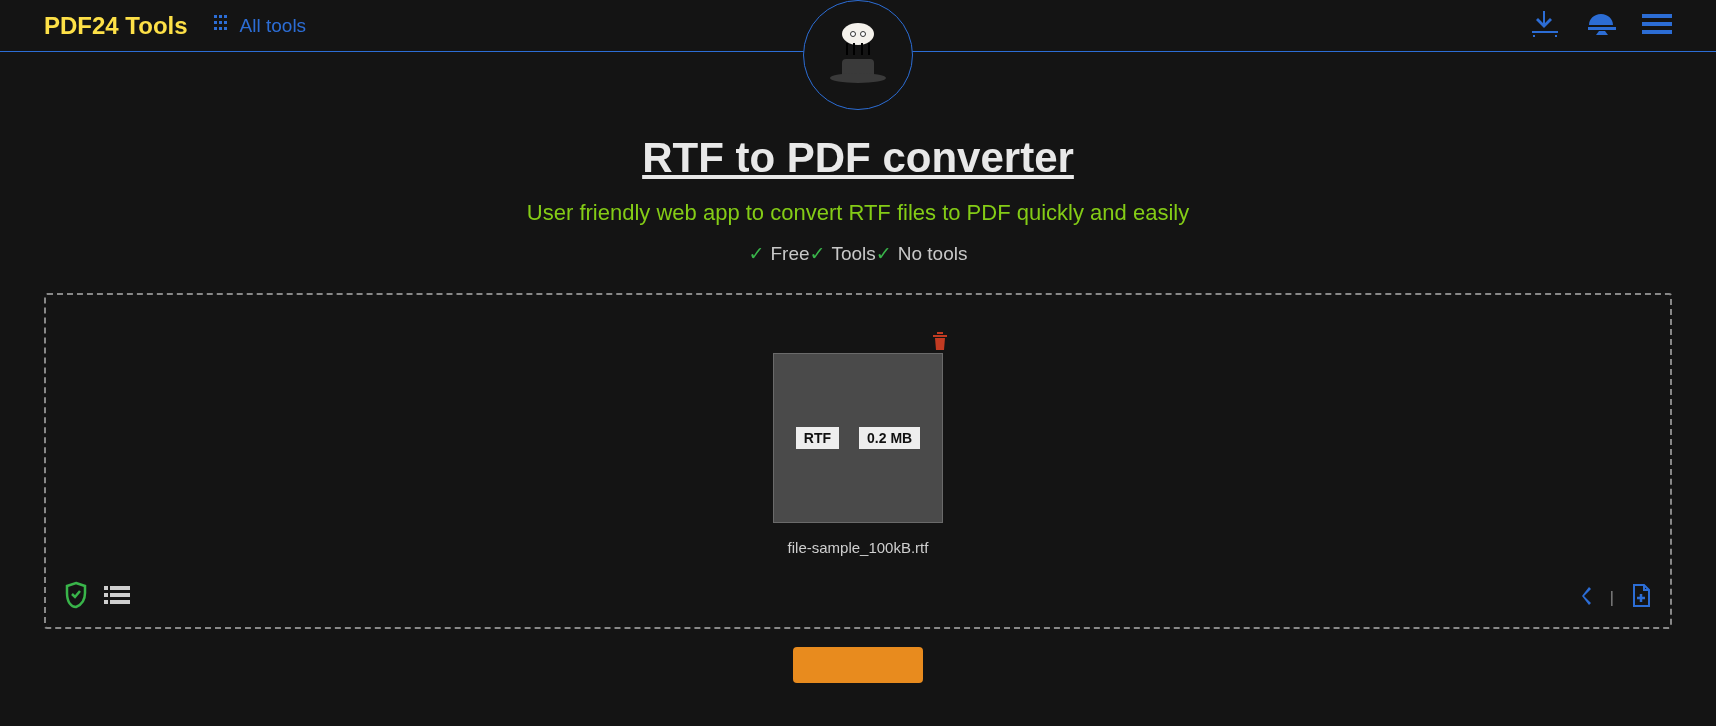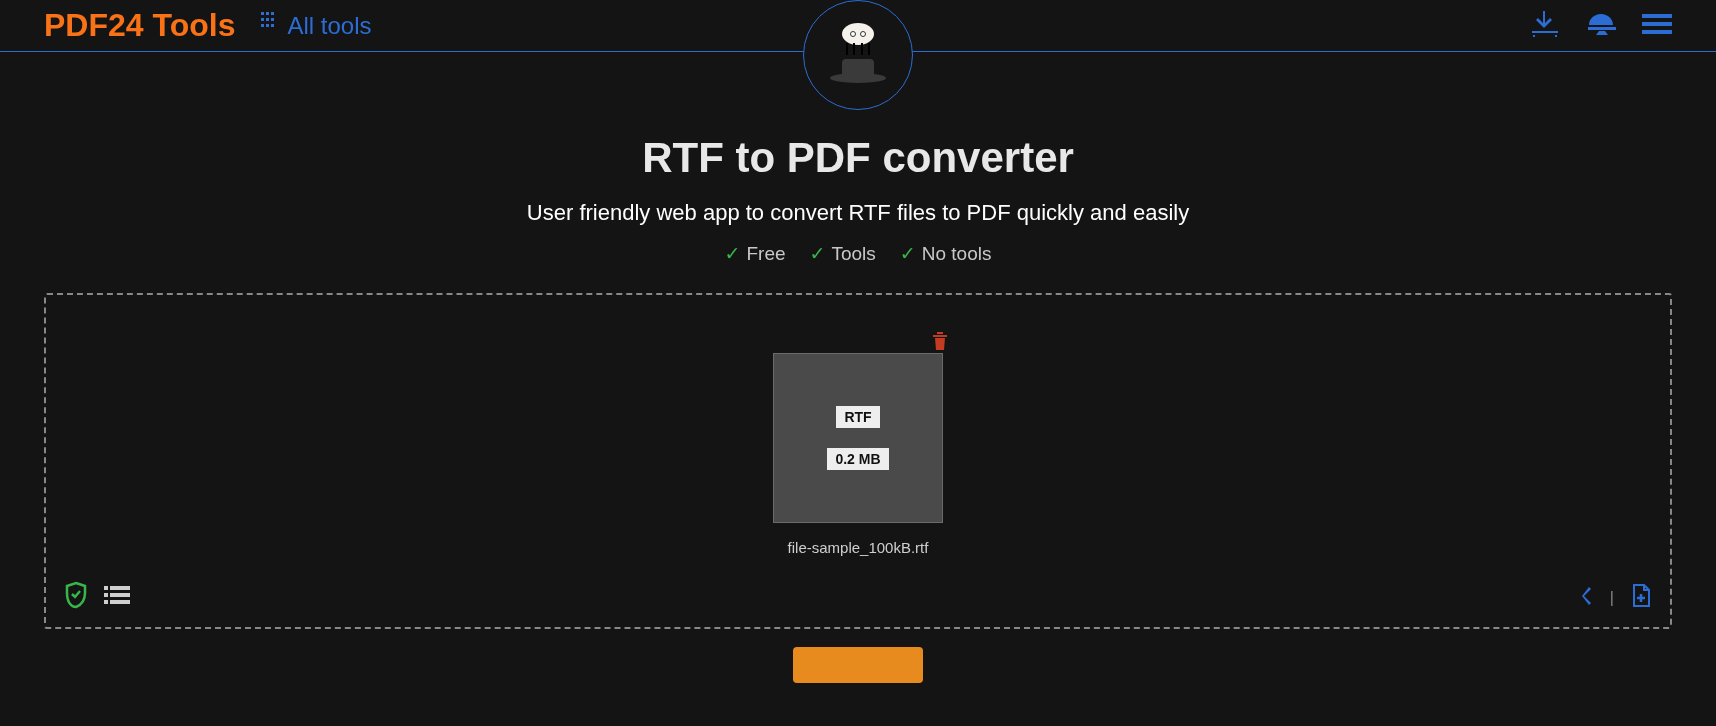--- a/index.html
+++ b/index.html
@@ -13,31 +13,31 @@
 }
 .header {
   display: flex;
   align-items: center;
   height: 52px;
   border-bottom: 1px solid #2c6dd5;
   padding: 0 44px;
   position: relative;
 }
 .brand {
-  color: #f97316;
-  font-size: 32px;
+  color: #fde047;
+  font-size: 24px;
   font-weight: 700;
   margin-right: 26px;
 }
 .all-tools {
   display: flex;
   align-items: flex-start;
   gap: 10px;
   color: #2c6dd5;
-  font-size: 24px;
+  font-size: 19px;
   cursor: pointer;
 }
 .grid-icon { display: flex; flex-wrap: wrap; width: 16px; height: 16px; gap: 2px; }
 .grid-icon span { width: 3px; height: 3px; background: #2c6dd5; }
 .header-right {
   margin-left: auto;
   display: flex;
   align-items: center;
   gap: 26px;
 }
@@ -67,23 +67,23 @@
 .sheep .legs { position:absolute; left:10px; top:22px; width:24px; display:flex; justify-content:space-between; }
 .sheep .legs span { width:2px; height:12px; background:#000; }
 .hat {
   width: 56px; height: 30px; position: relative; margin-top: 4px;
 }
 .hat .brim { position:absolute; bottom:6px; left:0; width:56px; height:10px; background:#3a3a3a; border-radius:50%; }
 .hat .top  { position:absolute; bottom:10px; left:12px; width:32px; height:20px; background:#3a3a3a; border-radius:4px 4px 2px 2px; }
 .hat .band { position:absolute; bottom:10px; left:12px; width:32px; height:4px; background:#5a5a5a; }
 
 .content { text-align:center; padding-top: 82px; }
-.title { font-size: 42px; font-weight: 700; color: #e8e8e8; }
-.subtitle { margin-top: 18px; font-size: 22px; color: #ffffff; }
-.badges { margin-top: 16px; font-size: 19px; display:flex; justify-content:center; gap: 24px; color:#c8c8c8;}
+.title { font-size: 42px; font-weight: 700; color: #e8e8e8; text-decoration: underline; }
+.subtitle { margin-top: 18px; font-size: 22px; color: #84cc16; }
+.badges { margin-top: 16px; font-size: 19px; display:flex; justify-content:center; color:#c8c8c8;}
 .check { color:#39b54a; margin-right:6px; }
 
 .dropzone {
   margin: 28px 44px 0 44px;
   border: 2px dashed #888;
   border-radius: 3px;
   height: 336px;
   position: relative;
   padding-top: 36px;
 }
@@ -93,21 +93,21 @@
   position:absolute;
   right: -6px;
   top: 0;
   color: #c23b22;
   cursor:pointer;
 }
 .thumb {
   width: 170px; height: 170px;
   background: #4a4a4a;
   border: 1px solid #6a6a6a;
-  display:flex; flex-direction:column; align-items:center; justify-content:center; gap: 20px;
+  display:flex; flex-direction:row; align-items:center; justify-content:center; gap: 20px;
 }
 .chip {
   background:#eee; color:#111; font-weight:600; font-size:14px;
   padding: 3px 8px;
 }
 .filename { margin-top: 16px; font-size: 15px; color:#cfcfcf; }
 
 .dz-corner { position:absolute; display:flex; align-items:center; gap: 16px; }
 .dz-bl { left: 18px; bottom: 14px; }
 .dz-br { right: 18px; bottom: 14px; }

